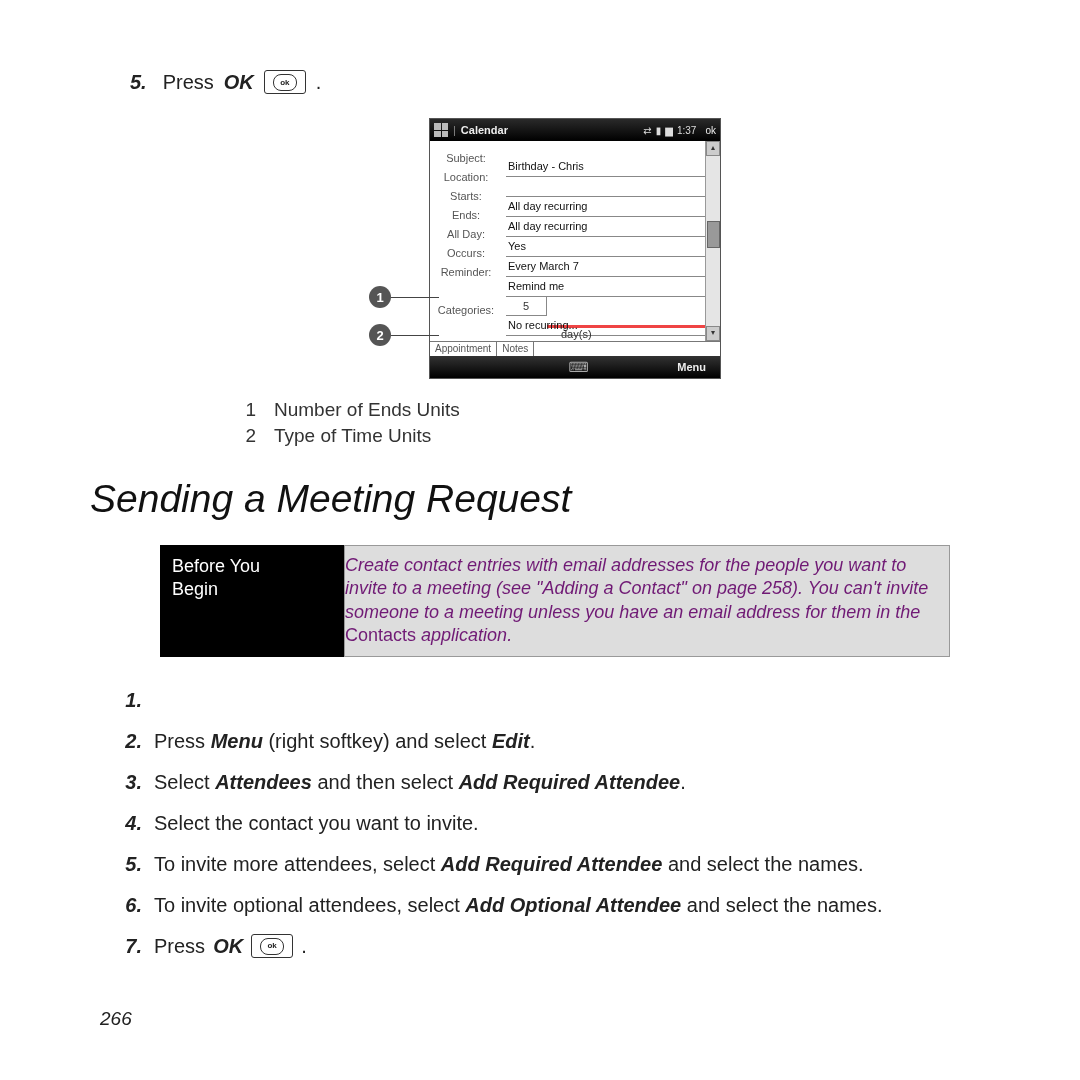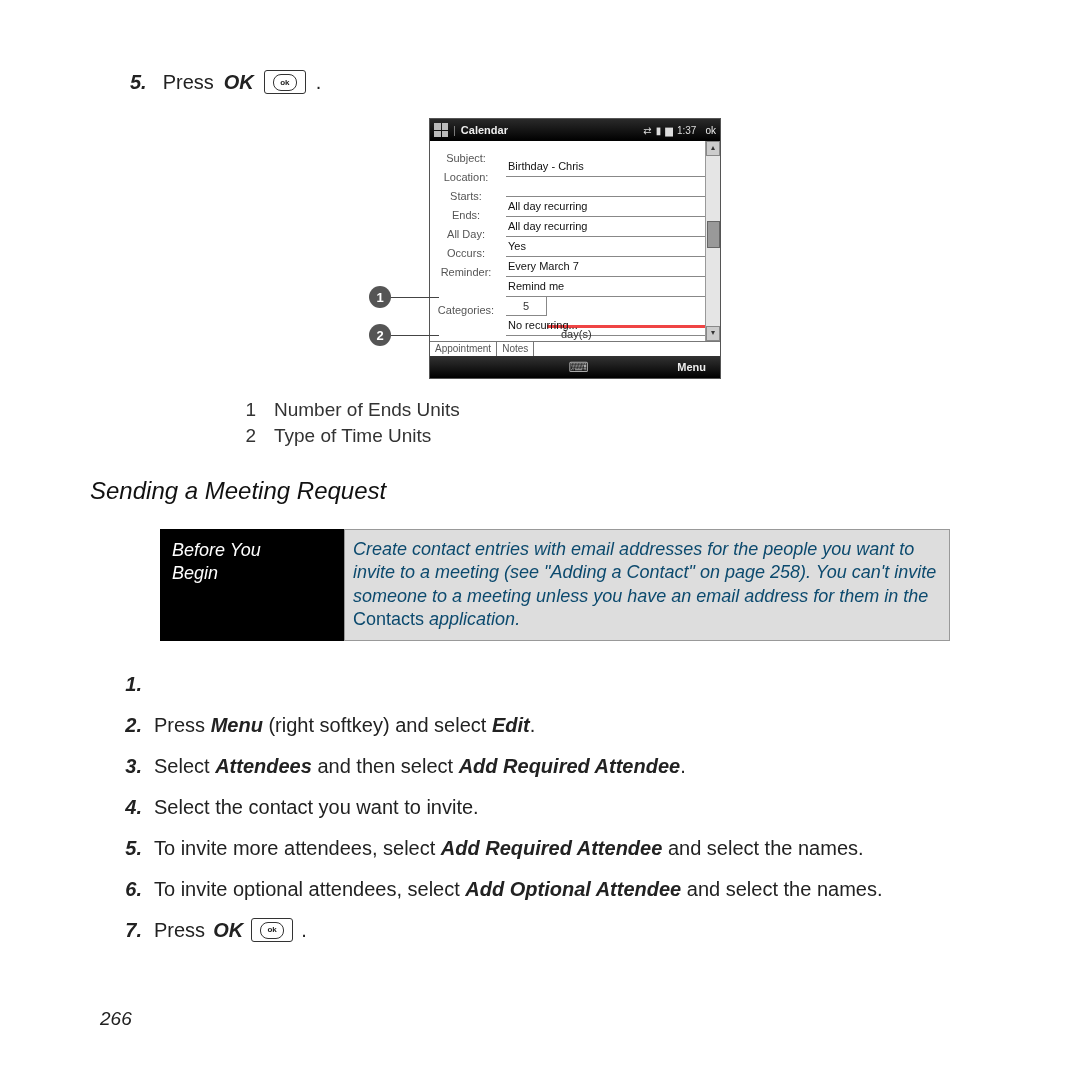--- a/index.html
+++ b/index.html
@@ -215,47 +215,46 @@
   .legend {
     margin: 12px 0 30px 140px;
     font-size: 19px;
     color:#333;
   }
   .legend-row { display:flex; gap: 18px; margin-bottom: 4px; }
   .legend-row .n { width: 16px; text-align:right; }
 
   
   .section-heading {
-    font-size: 24px;
+    font-size: 39px;
     font-style: italic;
     margin: 18px 0 24px -10px;
     color:#111;
   }
 
   
   .byb-box {
     display: flex;
     margin: 0 40px 30px 60px;
     font-size: 18px;
   }
   .byb-left {
     width: 160px;
     background: #000;
     color: #fff;
-    font-style: italic;
     padding: 10px 12px;
     line-height: 1.25;
   }
   .byb-right {
     flex: 1;
     background: #ddd;
     border: 1px solid #999;
-    padding: 8px 8px;
+    padding: 8px 0;
     font-style: italic;
-    color:#0c4a6e;
+    color:#701a75;
     line-height: 1.3;
   }
   .byb-right .nonitalic { font-style: normal; }
 
   
   .steps {
     margin: 12px 0 0 20px;
     font-size: 20px;
   }
   .step {

